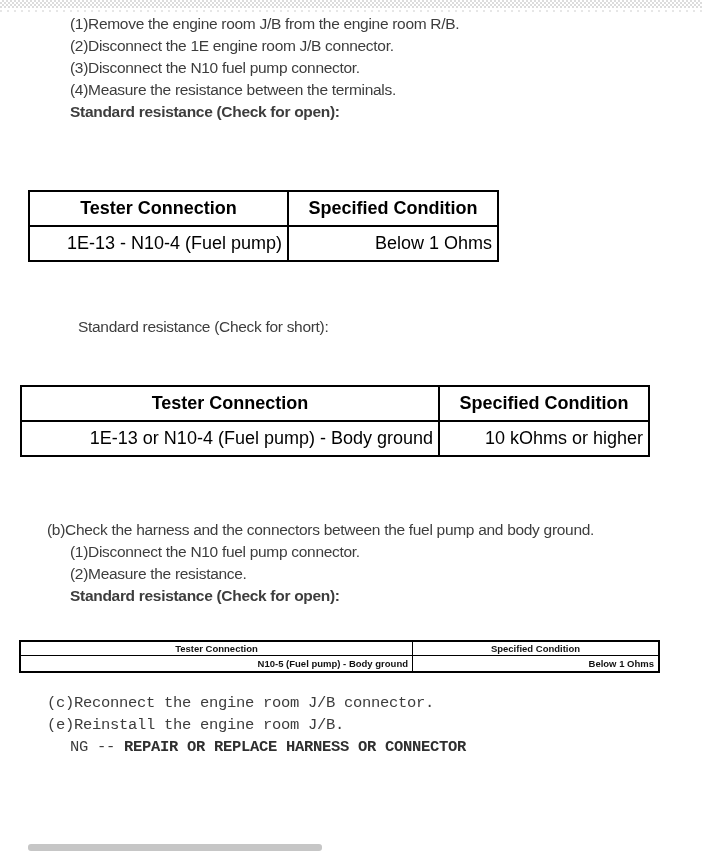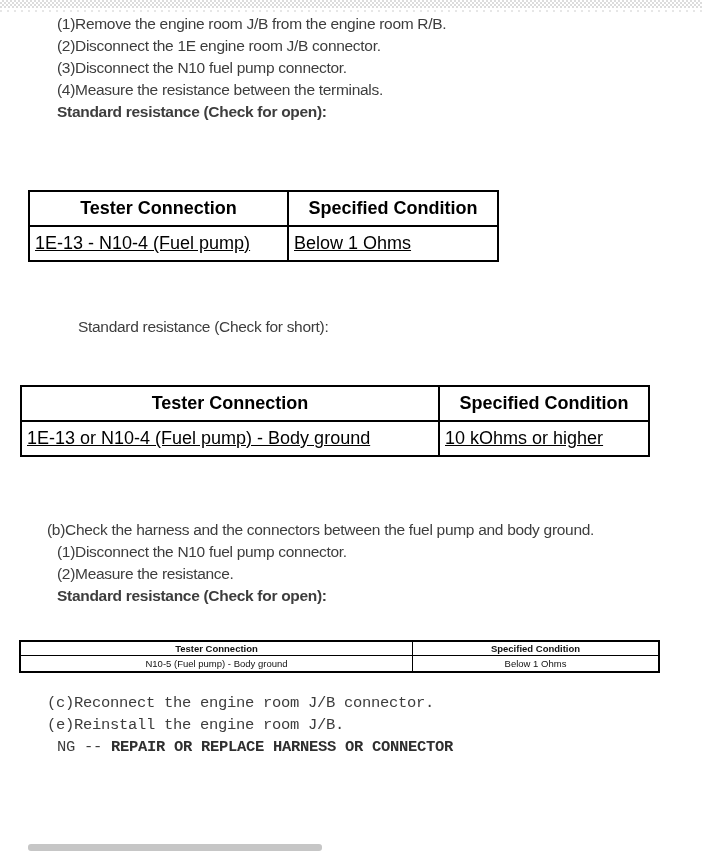--- a/index.html
+++ b/index.html
@@ -28,47 +28,47 @@
   }
 
   
   .para {
     font-size: 15.5px;
     line-height: 22px;
     letter-spacing: -0.3px;
     color: #3d3d3d;
     white-space: nowrap;
   }
-  .para .indent { margin-left: 10px; }
+  .para .indent { margin-left: 23px; }
   .para .bold { font-weight: bold; }
 
   
   table { border-collapse: collapse; table-layout: fixed; }
   .big-table { font-size: 18px; color: #000; }
   .big-table th, .big-table td {
     border: 2px solid #000;
     height: 33px;
     padding: 0 5px;
     white-space: nowrap;
     overflow: hidden;
   }
   .big-table th { font-weight: bold; text-align: center; }
-  .big-table td { text-align: left; text-decoration: underline; }
+  .big-table td { text-align: right; }
 
   
   .small-table { font-size: 9.5px; color: #111; }
   .small-table th, .small-table td {
     border: 1px solid #000;
     padding: 0 4px;
     white-space: nowrap;
     overflow: hidden;
   }
   .small-table { border: 1px solid #000; box-shadow: 0 0 0 1px #000; }
   .small-table th { font-weight: bold; text-align: center; height: 13px; }
-  .small-table td { text-align: center; height: 15px; }
+  .small-table td { text-align: right; height: 15px; font-weight: bold; }
 
   .result-line b { font-weight: bold; color: #2f2f2f; text-align: center; }
 
   .scroll-thumb {
     left: 28px; top: 844px; width: 294px; height: 7px;
     background: #c6c6c6; border-radius: 3px;
   }
 </style>
 </head>
 <body>

